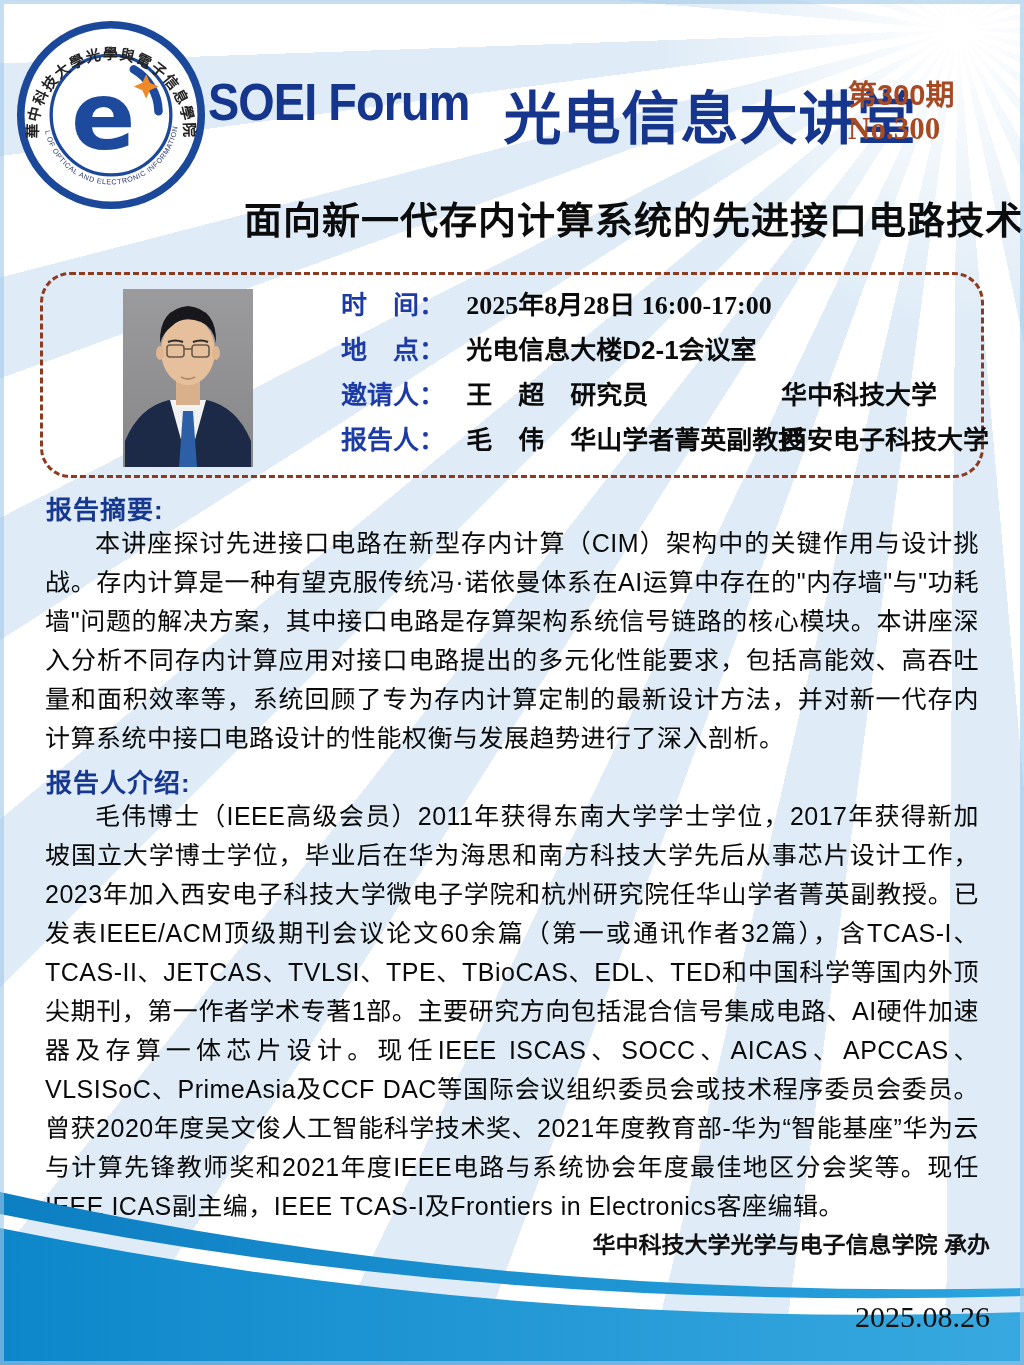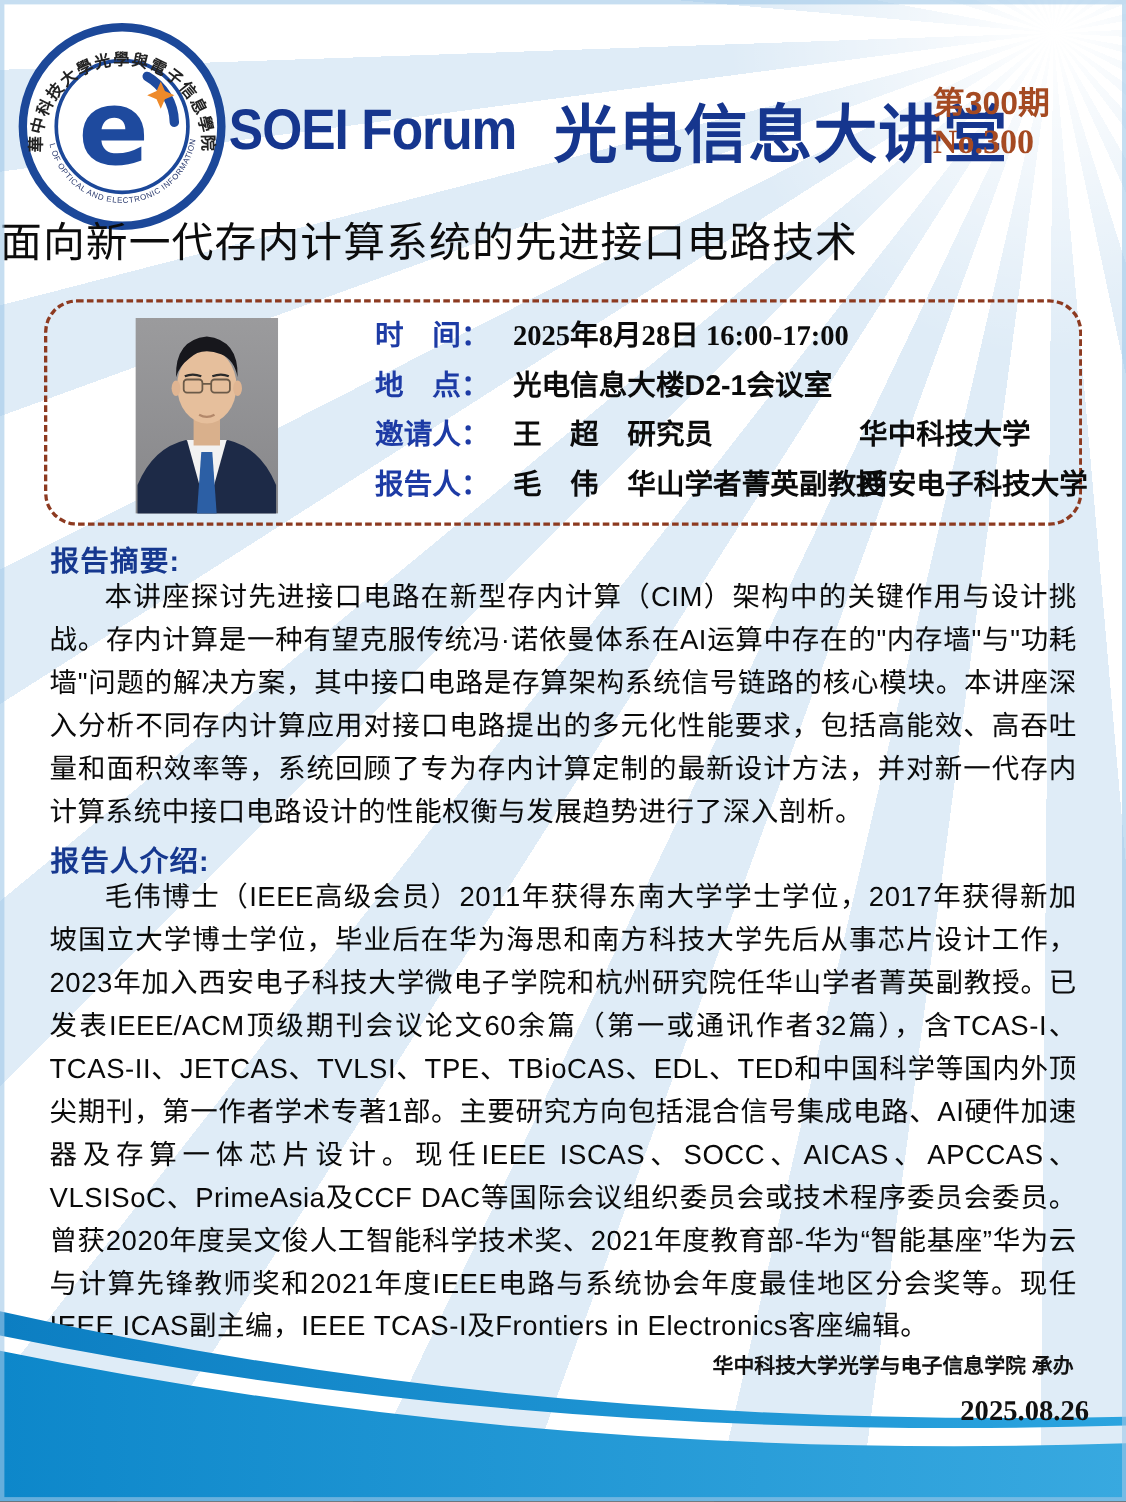--- a/index.html
+++ b/index.html
@@ -6,51 +6,51 @@
   body{font-family:"Liberation Sans","DejaVu Sans",sans-serif;background:#444;}
   .page{
     position:relative;width:1024px;height:1365px;margin:0 auto;overflow:hidden;
     background:
       radial-gradient(circle at 93.5% 2.2%, #ffffff 0%, rgba(255,255,255,0) 18%),
       repeating-conic-gradient(from 0deg at 93.5% 2.2%, #dfecf7 0deg 5.5deg, #ffffff 5.5deg 12.5deg);
   }
   .frame{position:absolute;inset:0;border:4px solid rgba(160,200,232,.6);pointer-events:none;z-index:60;}
   
   .logo{position:absolute;left:16px;top:20px;width:190px;height:190px;}
-  .header-title{position:absolute;left:208px;top:72px;width:640px;height:92px;display:flex;align-items:center;white-space:nowrap;}
+  .header-title{position:absolute;left:208px;top:72px;width:640px;height:92px;display:flex;align-items:flex-start;white-space:nowrap;}
   .ht-en{font-weight:bold;font-size:52px;color:#16368e;transform:scaleX(.9);transform-origin:left center;letter-spacing:-1px;}
   .ht-cn{font-weight:900;font-size:58px;color:#16368e;margin-left:5px;letter-spacing:1px;}
   .issue{position:absolute;left:848px;top:78px;color:#a54a22;line-height:34px;font-weight:bold;}
   .issue .cn{font-size:29px;}
   .issue .no{font-size:31px;font-family:"Liberation Serif",serif;}
   
-  .talk-title{position:absolute;left:0;top:190px;width:100%;text-align:left;
-    font-size:38px;font-weight:400;color:#0c0c0c;letter-spacing:1px;}
+  .talk-title{position:absolute;left:0;top:190px;width:100%;text-align:right;
+    font-size:38px;font-weight:700;color:#0c0c0c;letter-spacing:1px;}
   
   .info-card{position:absolute;left:40px;top:272px;width:938px;height:200px;
     border:3px dashed #8d3a20;border-radius:30px;background:transparent;}
   .photo{position:absolute;left:80px;top:14px;width:130px;height:178px;overflow:hidden;}
   .rows{position:absolute;left:254px;top:16px;width:660px;display:flex;flex-direction:column;gap:17px;margin-left:44px;}
   .row{position:relative;font-size:26px;font-weight:bold;white-space:nowrap;height:28px;line-height:28px;}
   .row .lbl{color:#1d3ba5;margin-right:14px;}
   .row .val{color:#0b0b0b;}
   .row .val.serif{font-family:"Liberation Serif",serif;}
   .row .affil{position:absolute;left:440px;color:#0b0b0b;}
   
   .sec-heading{position:absolute;left:46px;font-size:26px;font-weight:bold;color:#16388f;letter-spacing:1px;}
   .sec-body{position:absolute;left:45px;width:934px;font-size:25px;line-height:39px;color:#0a0a0a;
     text-align:justify;text-indent:2em;letter-spacing:.5px;}
   #abstract-heading{top:489px;}
   #abstract-body{top:524px;}
   #bio-heading{top:762px;}
   #bio-body{top:797px;}
   
   .footer-waves{position:absolute;left:0;bottom:0;width:1024px;height:215px;z-index:10;}
-  .footer-org{position:absolute;right:48px;top:1226px;font-size:19px;font-weight:bold;color:#111;z-index:20;}
-  .footer-date{position:absolute;right:34px;top:1268px;font-size:26px;font-weight:bold;color:#111;
+  .footer-org{position:absolute;right:34px;top:1226px;font-size:23px;font-weight:bold;color:#111;z-index:20;}
+  .footer-date{position:absolute;right:34px;top:1300px;font-size:30px;font-weight:normal;color:#111;
     font-family:"Liberation Serif",serif;z-index:20;}
 </style>
 </head>
 <body>
 
 <div class="page">
 
   <div class="logo">
     <svg viewBox="0 0 200 200" width="190" height="190">
       <defs>

